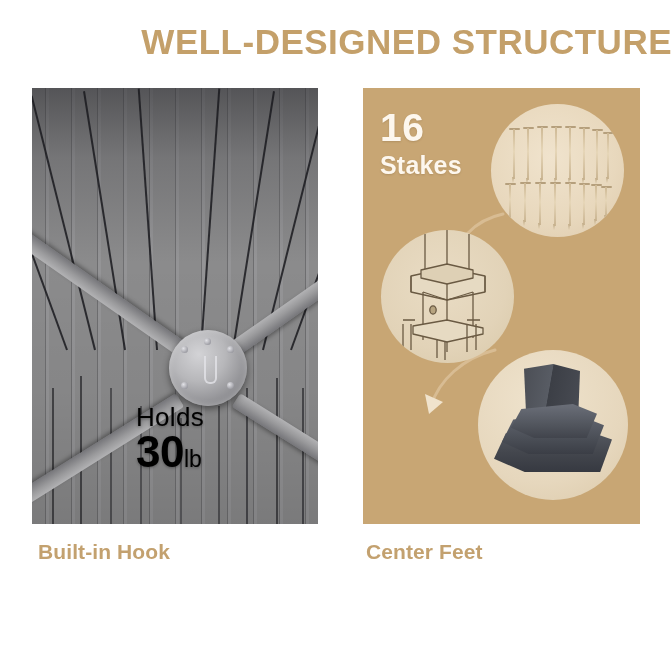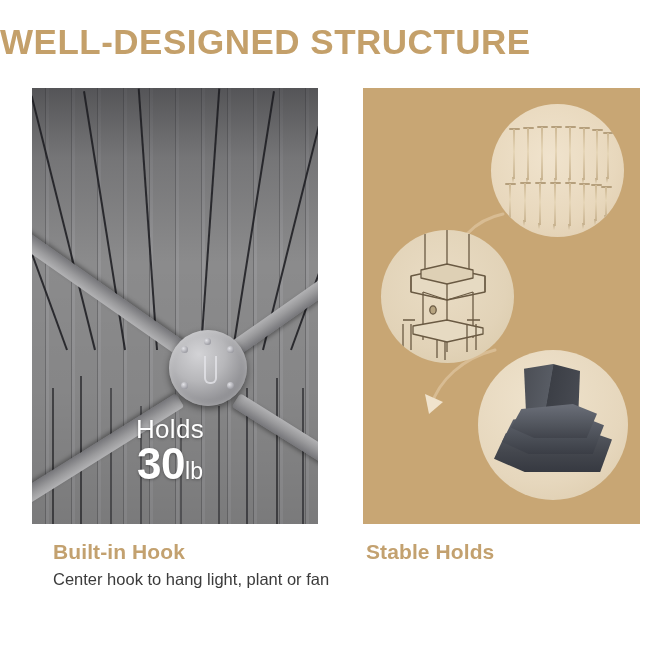--- a/index.html
+++ b/index.html
@@ -14,21 +14,21 @@
     overflow: hidden;
     position: relative;
   }
 
   
   .title {
     position: absolute;
     left: 0;
     top: 22px;
     width: 672px;
-    text-align: left;
+    text-align: right;
     font-size: 35px;
     font-weight: bold;
     letter-spacing: 0.5px;
     color: #c4a06a;
     white-space: nowrap;
   }
 
   
   .panel {
     position: absolute;
@@ -105,26 +105,25 @@
   .hub-bolt {
     position: absolute;
     width: 7px;
     height: 7px;
     border-radius: 50%;
     background: radial-gradient(circle at 35% 35%, #e2e2e6, #82828a);
   }
   .holds-block {
     position: absolute;
     left: 104px;
-    top: 328px;
+    top: 316px;
     z-index: 8;
-    color: #ffffff;
+    color: #000000;
     text-shadow: 0 1px 3px rgba(0,0,0,0.35);
     line-height: 1;
-    text-align: center;
   }
   .holds-word {
     font-size: 26px;
     font-weight: normal;
     letter-spacing: 0.3px;
   }
   .holds-amount {
     margin-top: 4px;
     font-size: 44px;
     font-weight: bold;
@@ -242,21 +241,21 @@
     font-size: 25px;
     font-weight: bold;
     letter-spacing: 0.2px;
   }
 
   
   .caption {
     position: absolute;
     top: 540px;
   }
-  #caption-left { left: 38px; width: 290px; margin-left: 15px; }
+  #caption-left { left: 38px; width: 290px; }
   #caption-right { left: 366px; width: 290px; }
 
   .caption-heading {
     font-size: 21px;
     font-weight: bold;
     color: #c3a16f;
     letter-spacing: 0.1px;
     margin: 0 0 5px 0;
   }
   .caption-body {
@@ -407,22 +406,25 @@
 
   <div class="circle" id="foot-photo-circle">
     <div class="foot-photo-art">
       <div class="post-shaft"></div>
       <div class="foot-tier" id="tier3"></div>
       <div class="foot-tier" id="tier2"></div>
       <div class="foot-tier" id="tier1"></div>
     </div>
   </div>
 
+  <div class="stakes-label">
+    <div class="stakes-count">16</div>
+    <div class="stakes-word">Stakes</div>
+  </div>
 </div>
 
 <div class="caption" id="caption-left">
   <p class="caption-heading">Built-in Hook</p>
-  <p class="caption-body">Center hook to hang light, plant or fan</p>
 </div>
 
 <div class="caption" id="caption-right">
-  <p class="caption-heading">Stable Holds</p>
+  <p class="caption-heading">Center Feet</p>
 </div>
 
 </body></html>

